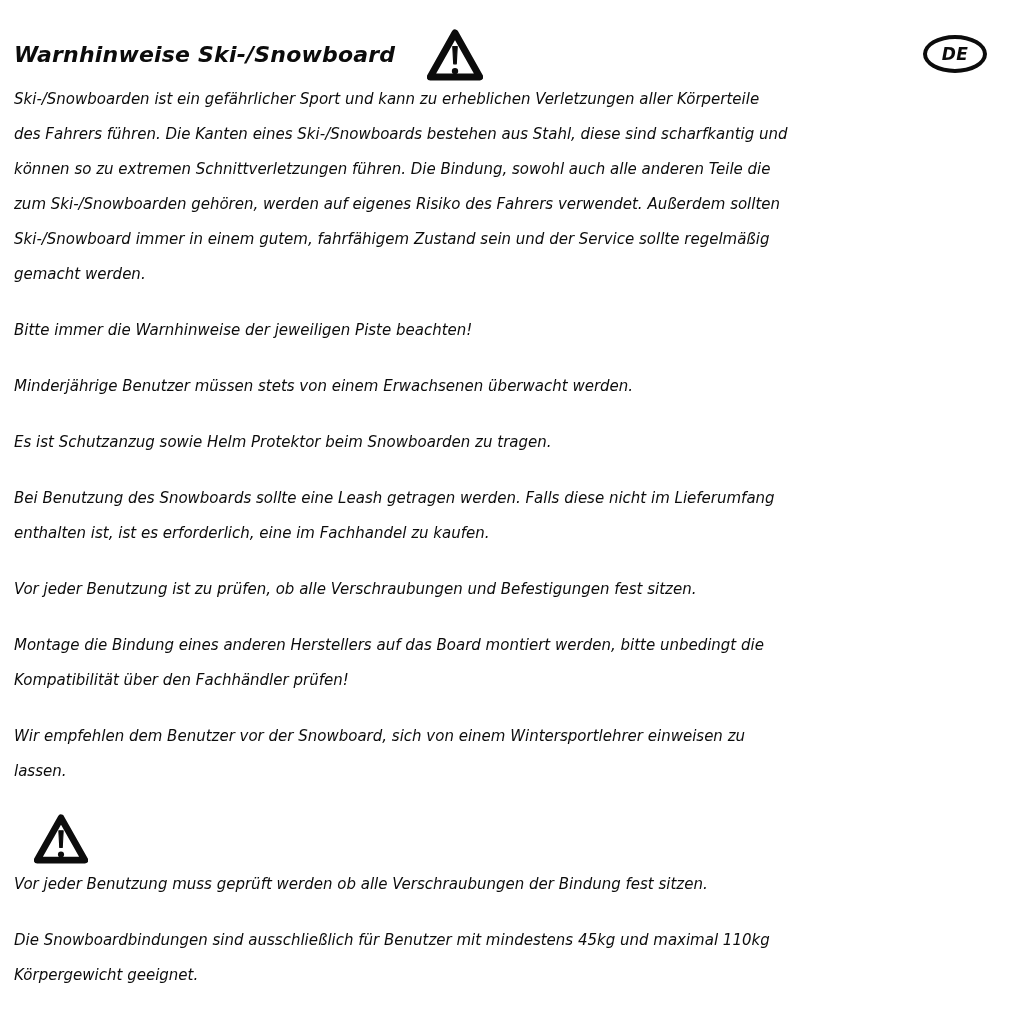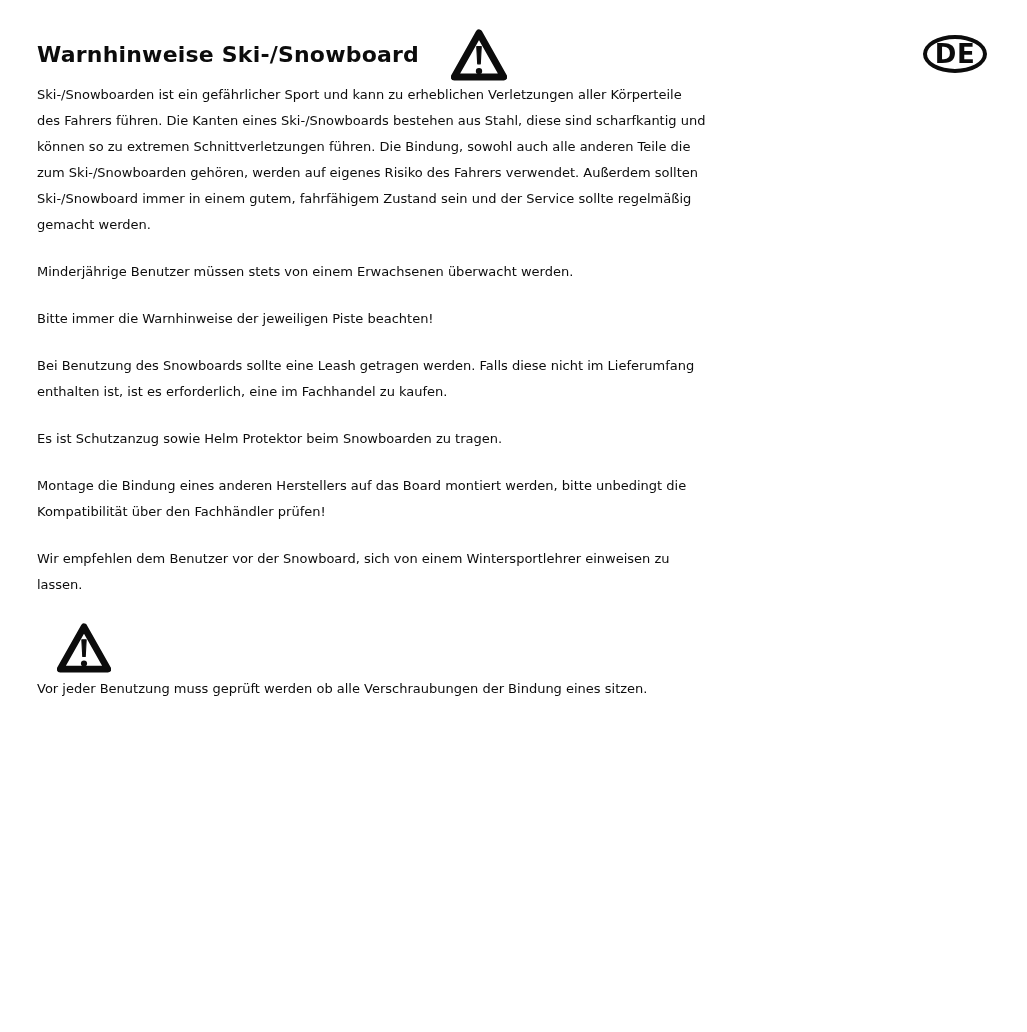--- a/index.html
+++ b/index.html
@@ -11,22 +11,23 @@
     width: 1027px;
     height: 1032px;
     overflow: hidden;
     font-family: "DejaVu Sans", sans-serif;
     color: #0c0c0c;
   }
   .page {
     box-sizing: border-box;
     width: 1027px;
     height: 1032px;
-    padding: 26px 0 0 37px;
+    padding: 26px 0 0 14px;
     background: #ffffff;
+    font-style: italic;
   }
   .doc-header {
     display: flex;
     align-items: center;
     height: 56px;
   }
   .doc-header h1, .doc-header h2 {
     margin: 0;
     font-size: 22px;
     font-weight: bold;
@@ -43,30 +44,30 @@
     box-sizing: border-box;
     margin-left: auto;
     margin-right: 40px;
     width: 64px;
     height: 38px;
     border: 4px solid #0c0c0c;
     border-radius: 50%;
     display: inline-flex;
     align-items: center;
     justify-content: center;
-    font-size: 26px;
+    font-size: 17px;
     font-weight: bold;
     letter-spacing: 0.5px;
     padding-bottom: 1px;
   }
   .section-body { margin: 0; }
   .section-body .para {
     margin: 0 0 21px 0;
-    font-size: 13px;
-    line-height: 26px;
+    font-size: 15px;
+    line-height: 35px;
     white-space: pre-wrap;
     max-width: 1000px;
   }
   .first-para { margin-top: 13px; }
   .header-2 { margin-top: 14px; height: 57px; }
   .after-header-gap { margin-top: 15px; }
 </style>
 </head>
 <body>
 
@@ -82,36 +83,39 @@
     <div class="lang-badge">DE</div>
   </div>
 
   <div class="section-body">
     <p class="para first-para">Ski-/Snowboarden ist ein gefährlicher Sport und kann zu erheblichen Verletzungen aller Körperteile
 des Fahrers führen. Die Kanten eines Ski-/Snowboards bestehen aus Stahl, diese sind scharfkantig und
 können so zu extremen Schnittverletzungen führen. Die Bindung, sowohl auch alle anderen Teile die
 zum Ski-/Snowboarden gehören, werden auf eigenes Risiko des Fahrers verwendet. Außerdem sollten
 Ski-/Snowboard immer in einem gutem, fahrfähigem Zustand sein und der Service sollte regelmäßig
 gemacht werden.</p>
+    <p class="para">Bitte immer die Warnhinweise der jeweiligen Piste beachten!</p>
     <p class="para">Minderjährige Benutzer müssen stets von einem Erwachsenen überwacht werden.</p>
-    <p class="para">Bitte immer die Warnhinweise der jeweiligen Piste beachten!</p>
+    <p class="para">Es ist Schutzanzug sowie Helm Protektor beim Snowboarden zu tragen.</p>
     <p class="para">Bei Benutzung des Snowboards sollte eine Leash getragen werden. Falls diese nicht im Lieferumfang
 enthalten ist, ist es erforderlich, eine im Fachhandel zu kaufen.</p>
-    <p class="para">Es ist Schutzanzug sowie Helm Protektor beim Snowboarden zu tragen.</p>
+    <p class="para">Vor jeder Benutzung ist zu prüfen, ob alle Verschraubungen und Befestigungen fest sitzen.</p>
     <p class="para">Montage die Bindung eines anderen Herstellers auf das Board montiert werden, bitte unbedingt die
 Kompatibilität über den Fachhändler prüfen!</p>
     <p class="para">Wir empfehlen dem Benutzer vor der Snowboard, sich von einem Wintersportlehrer einweisen zu
 lassen.</p>
   </div>
 
   <div class="doc-header header-2">
     <svg class="warning-icon icon-gap-2" width="54" height="57" viewBox="0 0 60 56" aria-hidden="true">
       <path d="M30 5 L56.5 52 L3.5 52 Z" fill="none" stroke="#0c0c0c" stroke-width="7.5" stroke-linejoin="round"></path>
       <path d="M27.6 19.5 L32.4 19.5 L31.4 38 L28.6 38 Z" fill="#0c0c0c" stroke="#0c0c0c" stroke-width="1.2" stroke-linejoin="round"></path>
       <circle cx="30" cy="45.8" r="3.4" fill="#0c0c0c"></circle>
     </svg>
   </div>
 
   <div class="section-body">
-    <p class="para after-header-gap">Vor jeder Benutzung muss geprüft werden ob alle Verschraubungen der Bindung eines sitzen.</p>
+    <p class="para after-header-gap">Vor jeder Benutzung muss geprüft werden ob alle Verschraubungen der Bindung fest sitzen.</p>
+    <p class="para">Die Snowboardbindungen sind ausschließlich für Benutzer mit mindestens 45kg und maximal 110kg
+Körpergewicht geeignet.</p>
   </div>
 
 </div>
 
 </body></html>

